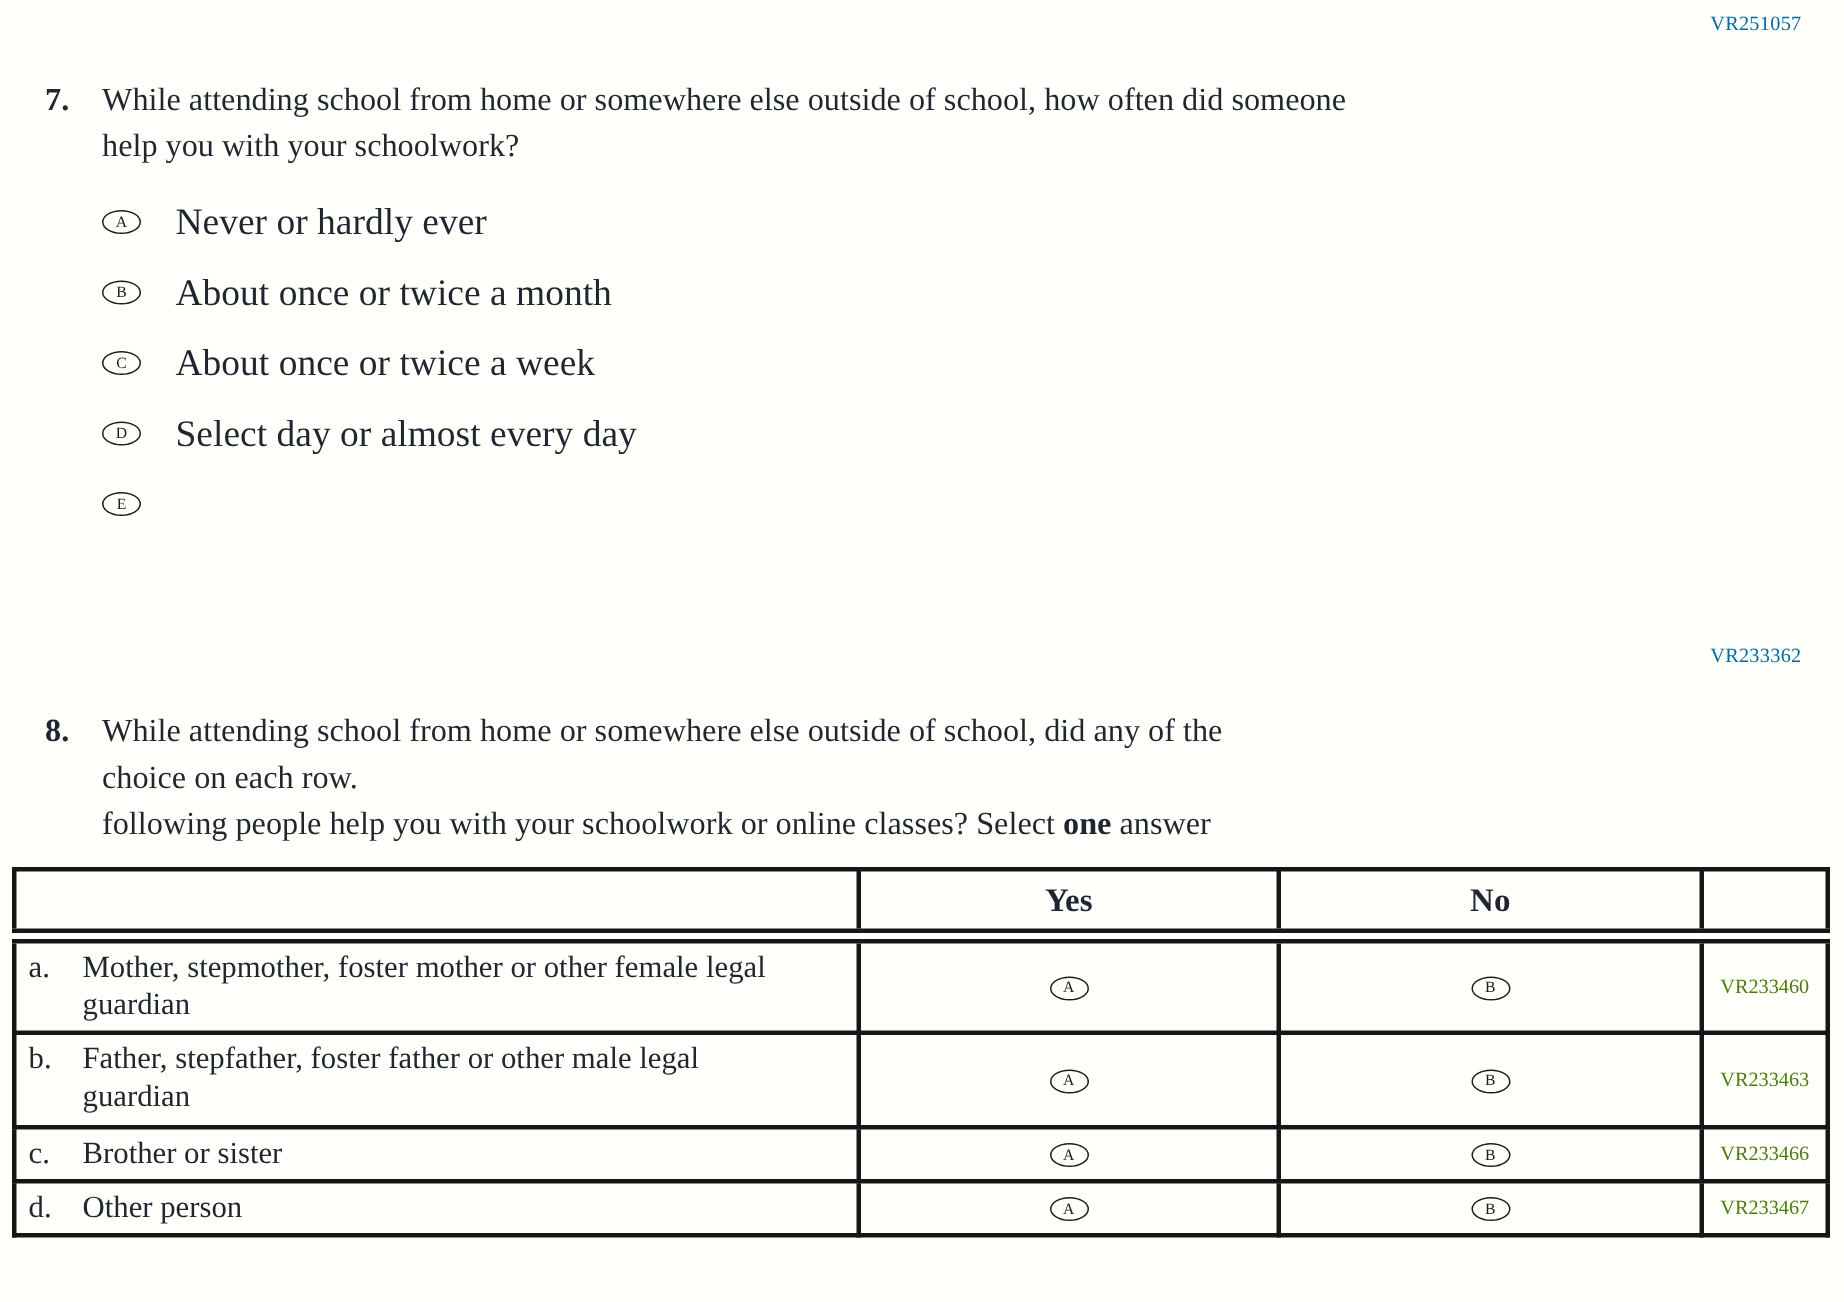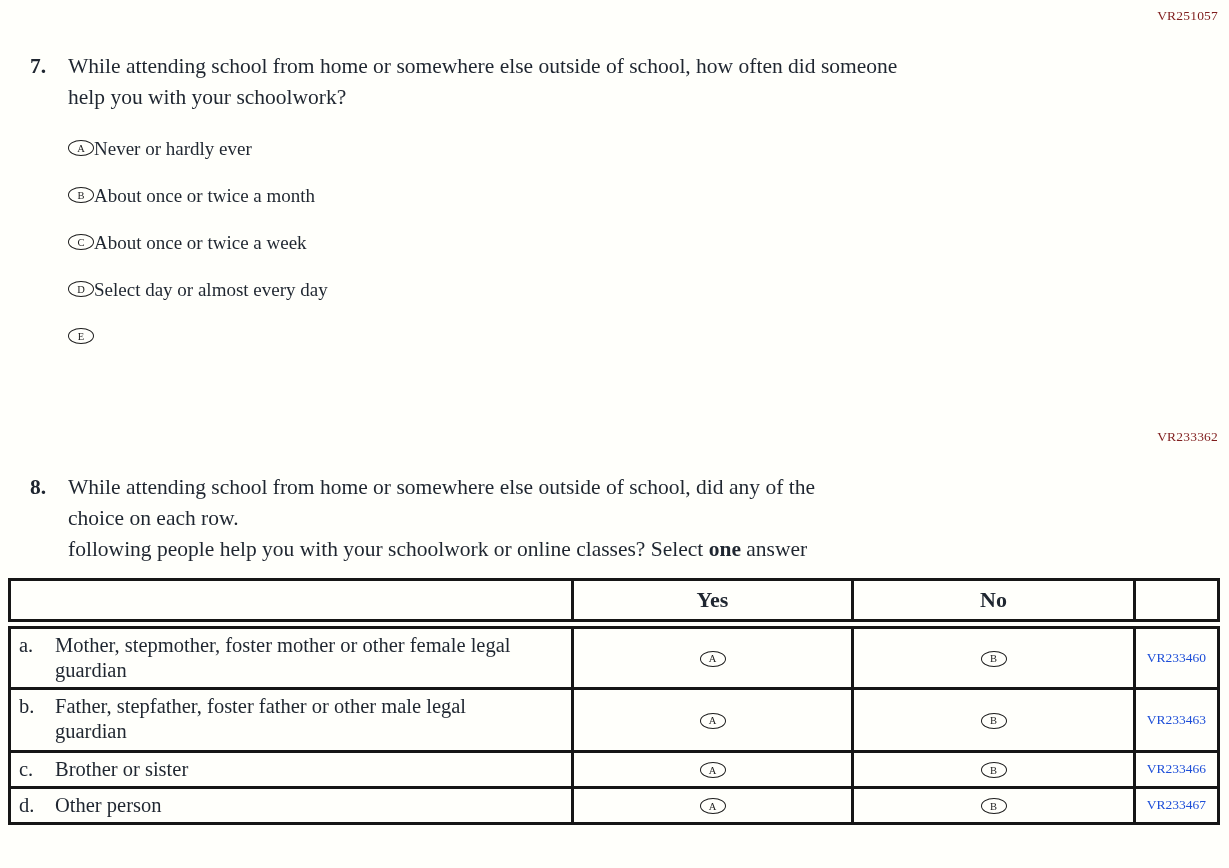--- a/index.html
+++ b/index.html
@@ -6,23 +6,23 @@
   .page {
     position:relative;
     width:1229px; height:868px;
     background:#fffffb;
     font-family:"Liberation Serif","DejaVu Serif",serif;
     color:#1f2630;
     overflow:hidden;
   }
   .vr-code {
     position:absolute;
-    right:11px;
+    right:28px;
     font-size:13.5px;
-    color:#7f1d1d;
+    color:#0369a1;
     letter-spacing:0.2px;
   }
   .vr-top { top:8px; }
   .vr-mid { top:429px; }
 
   .q-block { position:absolute; left:30px; display:flex; }
   .q-num {
     font-weight:bold;
     font-size:21.5px;
     width:38px;
@@ -43,21 +43,21 @@
     align-items:center;
     justify-content:center;
     width:24px; height:14px;
     border:1.6px solid #1c1c1c;
     border-radius:50%;
     font-size:10.5px;
     line-height:13px;
     color:#1c1c1c;
     flex:0 0 auto;
   }
-  .option-label { font-size:19px; }
+  .option-label { margin-left:23px; font-size:25px; }
 
   table.grid {
     position:absolute;
     left:8px; top:578px;
     width:1209px;
     border-collapse:collapse;
     table-layout:fixed;
   }
   table.grid th, table.grid td {
     border:3px solid #161616;
@@ -78,21 +78,21 @@
     font-size:20.5px;
     line-height:25px;
   }
   .row-letter { flex:0 0 36px; }
   .row-text { max-width:478px; }
   .cell-bubble { text-align:center; vertical-align:middle; }
   .cell-code {
     text-align:center;
     vertical-align:middle;
     font-size:13.5px;
-    color:#1d4ed8;
+    color:#4d7c0f;
   }
 </style>
 </head>
 <body>
 
 <div class="page">
 
   <div class="vr-code vr-top">VR251057</div>
 
   <div class="q-block" style="top:51px;">

